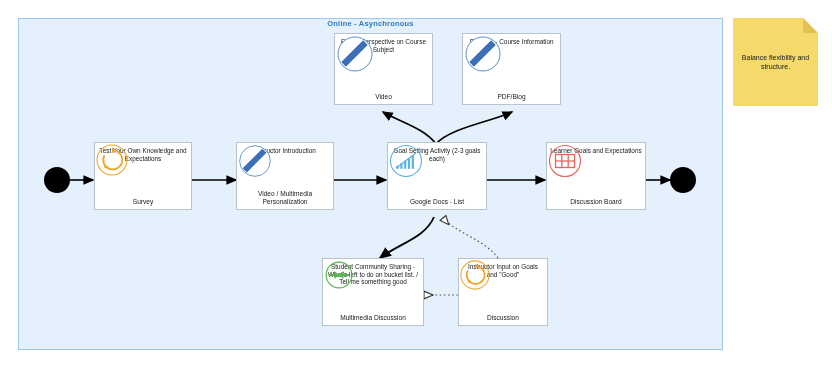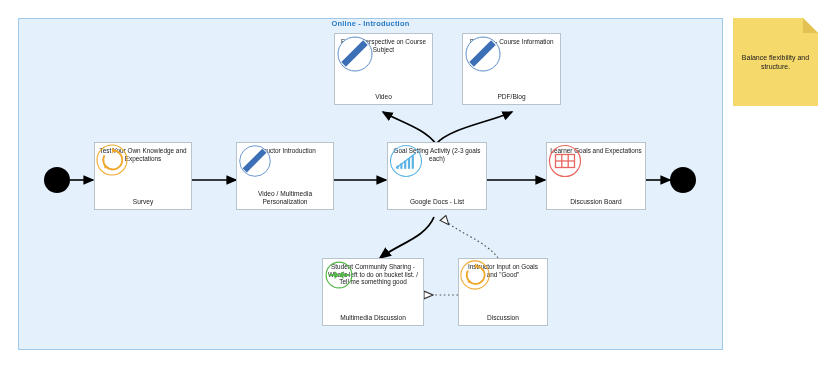--- a/index.html
+++ b/index.html
@@ -21,21 +21,21 @@
             display:flex;align-items:center;justify-content:center;text-align:center;
             font-size:7px;line-height:9px;padding:0 6px;box-sizing:border-box;color:#17191c;}
   svg{position:absolute;left:0;top:0;overflow:visible;}
 </style>
 </head>
 <body>
 
 <div id="canvas">
 
   <div class="panel"></div>
-  <div class="panel-title">Online - Introduction</div>
+  <div class="panel-title">Online - Asynchronous</div>
 
   <svg width="832" height="371">
     <defs>
       <marker id="ah" markerWidth="7" markerHeight="7" refX="6" refY="3" orient="auto">
         <path d="M0,0 L7,3 L0,6 z" fill="#000"></path>
       </marker>
       <marker id="ahOpen" markerWidth="9" markerHeight="8" refX="8" refY="4" orient="auto">
         <path d="M0.5,4 L8,0.8 L8,7.2 z" fill="#fff" stroke="#333" stroke-width="0.9"></path>
       </marker>
     </defs>

